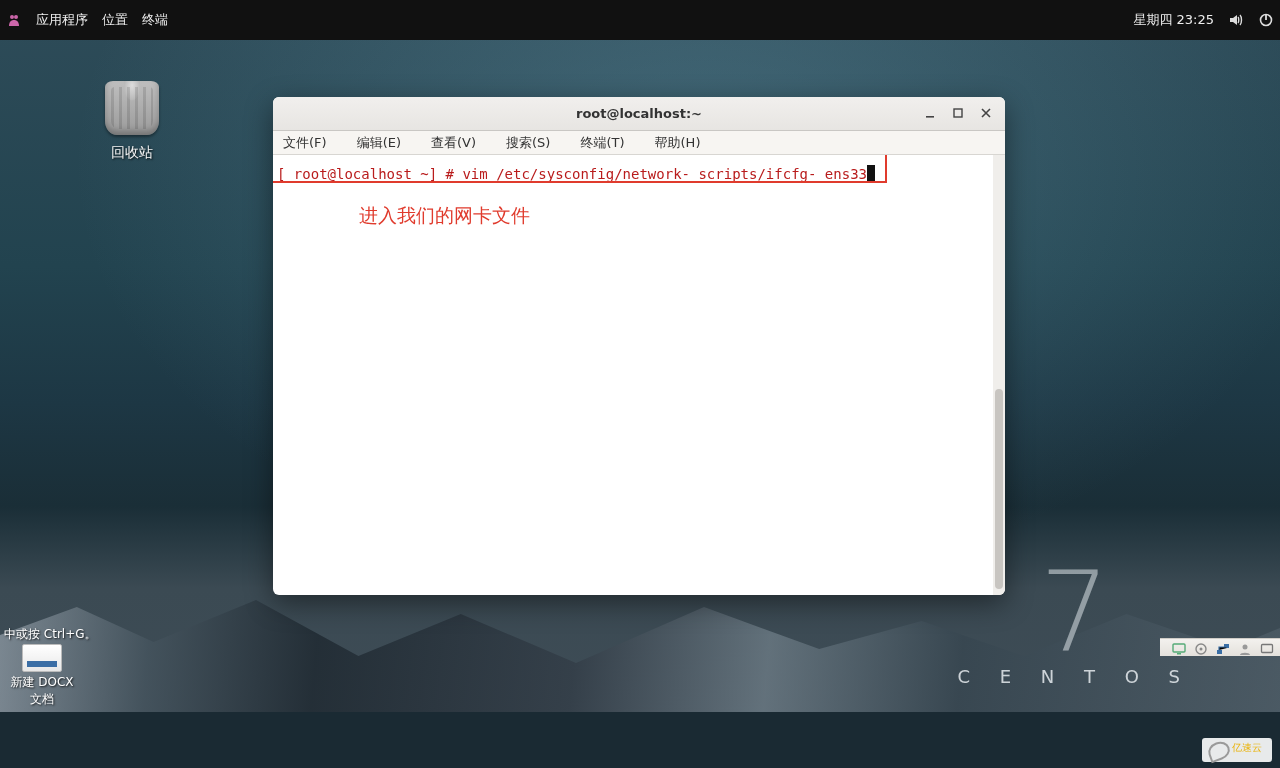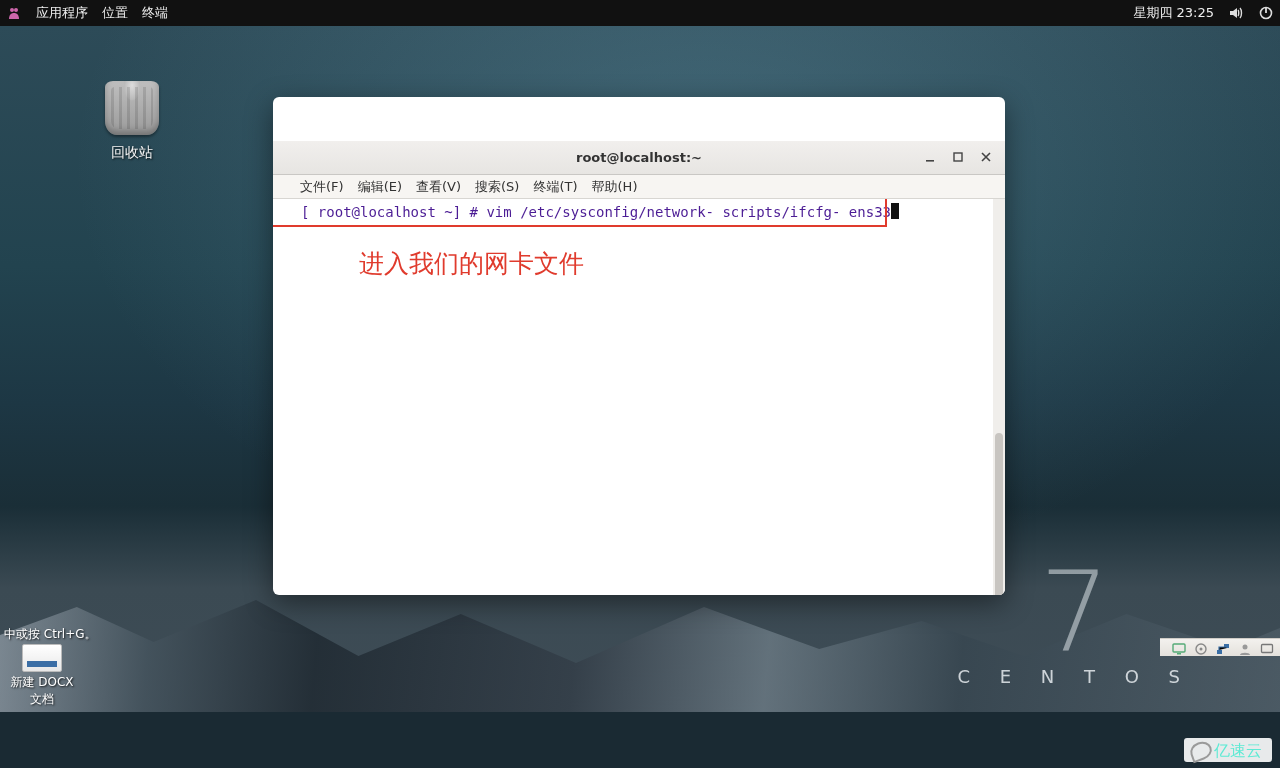--- a/index.html
+++ b/index.html
@@ -5,21 +5,21 @@
   * { box-sizing: border-box; margin: 0; padding: 0; }
   body {
     width: 1280px; height: 768px;
     font-family: "DejaVu Sans", "WenQuanYi Micro Hei", sans-serif;
     overflow: hidden;
     background: #1a2a33;
     position: relative;
   }
   
   .top-panel {
-    position: absolute; top: 0; left: 0; right: 0; height: 26px;
+    position: absolute; top: 0; left: 0; right: 0; height: 40px;
     background: #111;
     color: #eee;
     display: flex; align-items: center;
     font-size: 13px;
     padding: 5px 6px;
     z-index: 10;
   }
   .top-panel .left { display: flex; align-items: center; gap: 14px; }
   .top-panel .right { margin-left: auto; display: flex; align-items: center; gap: 14px; }
   .panel-item { cursor: pointer; }
@@ -103,59 +103,58 @@
     border-radius: 6px;
     box-shadow: 0 8px 28px rgba(0,0,0,0.45);
     display: flex; flex-direction: column;
     overflow: hidden;
   }
   .titlebar {
     height: 34px; background: linear-gradient(#f1efed,#e7e5e2);
     border-bottom: 1px solid #c9c7c4;
     display:flex; align-items:center; justify-content:center;
     position: relative;
-    font-size: 13px; font-weight: bold; color: #333; margin-top: 44px;
+    font-size: 13px; font-weight: bold; color: #333;
   }
   .win-controls { position:absolute; right:6px; top:4px; display:flex; gap:2px; }
   .win-btn {
     width:26px; height:24px; display:flex; align-items:center; justify-content:center;
     color:#444; font-size:13px; cursor:pointer; border-radius:3px;
   }
   .menubar {
     height: 24px; background: #f7f5f2;
     border-bottom: 1px solid #d8d6d2;
-    display:flex; align-items:center; gap:14px;
-    padding: 0 27px;
+    display:flex; align-items:center; gap:30px;
+    padding: 0 10px;
     font-size: 13px; color:#333;
   }
   .menubar .m { cursor:pointer; }
 
   .term-body {
     flex:1; position:relative;
     font-family: "DejaVu Sans Mono","Liberation Mono",monospace;
     font-size: 14px;
     overflow:hidden;
   }
   .highlight-box {
     position:absolute; left:-6px; top:-6px; width:620px; height:34px;
     border: 2px solid #e03b2d;
     pointer-events:none;
     z-index:3;
   }
   .term-line {
-    position:absolute; top:4px; left:4px; white-space:pre;
-    color:#4c1d95;
-    margin-left:24px;
+    position:absolute; top:10px; left:4px; white-space:pre;
+    color:#b91c1c;
   }
   .cursor-blk {
     display:inline-block; width:8px; height:16px; background:#111; vertical-align:-2px;
   }
   .annotation {
     position:absolute; left:86px; top:48px;
-    color:#e03b2d; font-size:25px;
+    color:#e03b2d; font-size:19px;
     font-family: "DejaVu Sans","WenQuanYi Micro Hei",sans-serif;
   }
   .term-scroll {
     position:absolute; right:0; top:0; bottom:0; width:12px;
     background:#f0eeeb;
   }
   .term-scroll .thumb {
     position:absolute; left:2px; right:2px; top:234px; height:200px;
     background:#c8c5c1; border-radius:4px;
   }
@@ -188,22 +187,22 @@
     display:flex; align-items:center; justify-content:flex-end; gap:8px;
     padding:0 6px;
     z-index:6;
   }
   .tray-strip .ti { width:14px; height:14px; }
 
   
   .watermark {
     position:absolute; right:8px; bottom:6px;
     background: rgba(255,255,255,0.9);
-    color:#5eead4; font-size:16px;
-    padding:3px 10px 0 30px; border-radius:3px;
+    color:#eab308; font-size:10px;
+    padding:3px 10px 7px 30px; border-radius:3px;
     display:flex; align-items:center; gap:6px;
     z-index:20;
   }
   .watermark::before{
     content:""; position:absolute; left:6px; top:4px; width:18px; height:14px;
     border:2px solid #9a9a9a; border-radius:50% 50% 50% 0;
     transform: rotate(-20deg);
   }
 </style>
 </head>

